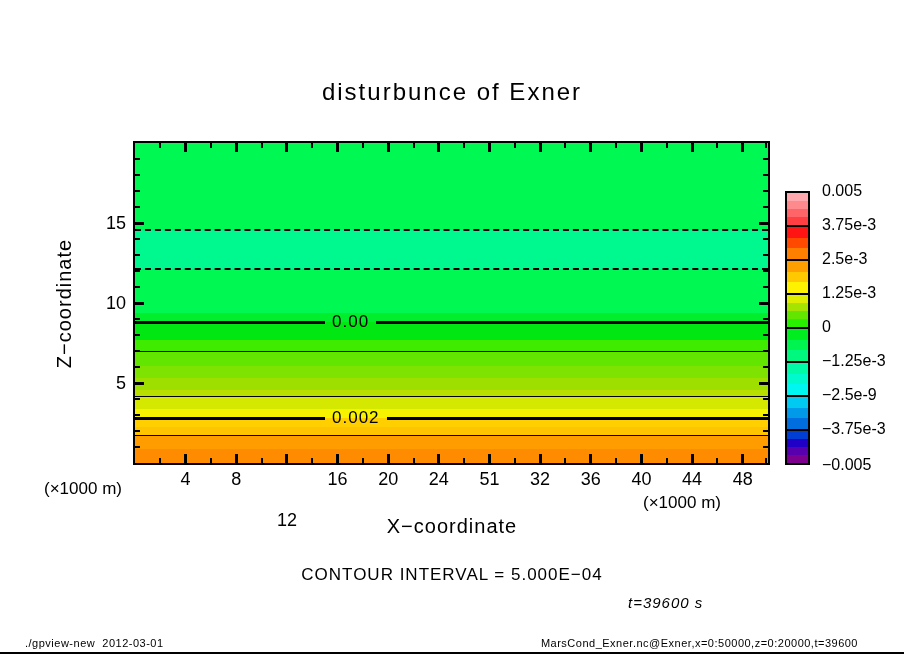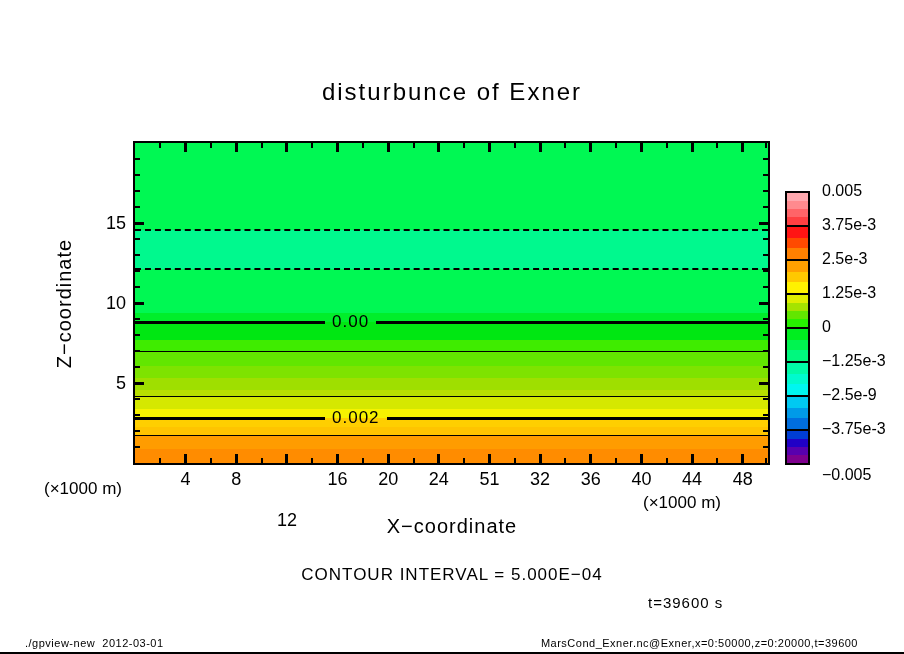--- a/index.html
+++ b/index.html
@@ -25,21 +25,21 @@
   .ytick-label{position:absolute; width:50px; text-align:right; font-size:18px;}
   .y-axis-label{position:absolute; left:48px; top:143px; width:34px; height:320px;
     display:flex; align-items:center; justify-content:center;}
   .y-axis-label span{transform:rotate(-90deg); white-space:nowrap; font-size:20px; letter-spacing:1px;}
   .y-unit{position:absolute; left:44px; top:479px; font-size:17px; white-space:pre;}
   .x-unit{position:absolute; left:643px; top:493px; font-size:17px; white-space:pre;}
   .x-axis-label{position:absolute; left:0; top:515px; width:904px; text-align:center;
     font-size:20px; letter-spacing:1px; white-space:pre;}
   .contour-interval{position:absolute; left:0; top:565px; width:904px; text-align:center;
     font-size:17px; letter-spacing:1px; white-space:pre;}
-  .time-note{position:absolute; left:648px; top:594px; font-size:15px; letter-spacing:1px; white-space:pre;}
+  .time-note{position:absolute; left:628px; top:594px; font-size:15px; letter-spacing:1px; white-space:pre;font-style:italic;}
   .colorbar{position:absolute; left:785px; top:191px; width:25px;}
   .cb-box{width:25px; height:36px; border:2px solid #000; box-sizing:border-box; margin-top:-2px;}
   .cb-box:first-child{margin-top:0;}
   .cb-label{position:absolute; left:822px; font-size:16px; white-space:nowrap;}
   .footer-left{position:absolute; left:25px; top:637px; font-size:11px; letter-spacing:0.5px; white-space:pre;}
   .footer-right{position:absolute; right:46px; top:637px; font-size:11px; letter-spacing:0.5px; white-space:pre;padding-left:12px;}
 </style>
 </head>
 <body>
 
@@ -219,21 +219,21 @@
     </div>
   <div id="colorbar-labels">
       <div class="cb-label" style="top: 182px; text-align: center;">0.005</div>
       <div class="cb-label" style="top: 216px;">3.75e-3</div>
       <div class="cb-label" style="top: 250px;">2.5e-3</div>
       <div class="cb-label" style="top: 284px;">1.25e-3</div>
       <div class="cb-label" style="top: 318px;">0</div>
       <div class="cb-label" style="top: 352px;">−1.25e-3</div>
       <div class="cb-label" style="top: 386px;">−2.5e-9</div>
       <div class="cb-label" style="top: 420px;">−3.75e-3</div>
-      <div class="cb-label" style="top: 466px;">−0.005</div>
+      <div class="cb-label" style="top: 456px;">−0.005</div>
     </div>
 
   <div class="contour-interval">CONTOUR INTERVAL = 5.000E−04</div>
   <div class="time-note">t=39600 s</div>
 
   <div class="footer-left">./gpview-new  2012-03-01</div>
   <div class="footer-right">MarsCond_Exner.nc@Exner,x=0:50000,z=0:20000,t=39600</div>
 </div>
 
 </body></html>

